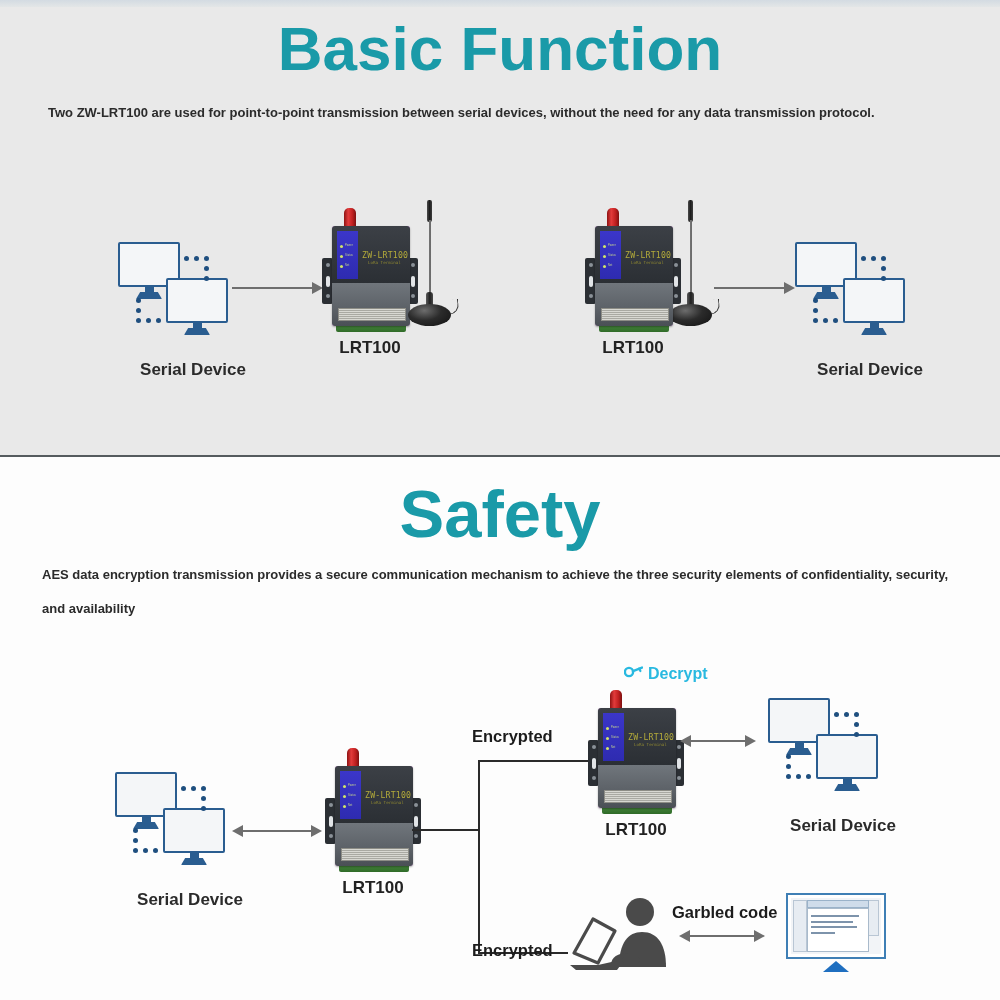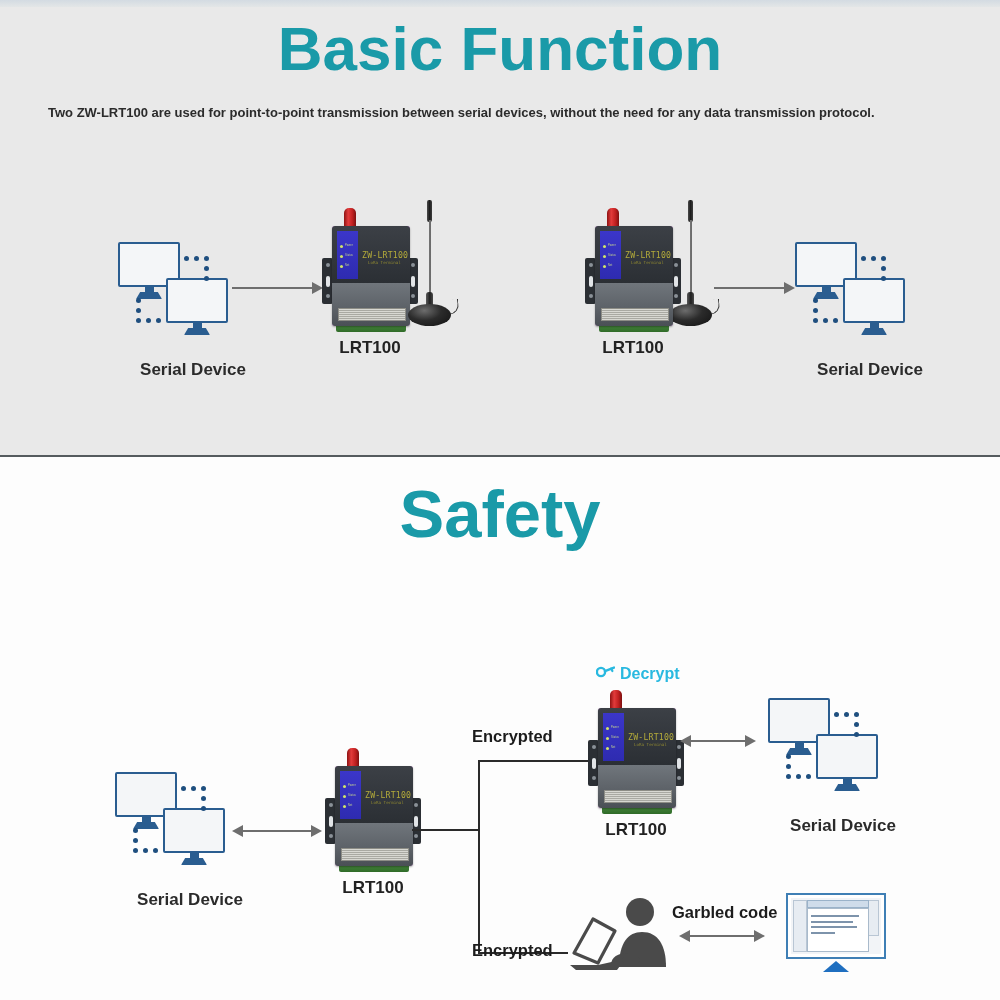--- a/index.html
+++ b/index.html
@@ -522,20 +522,21 @@
       <i style="left:0;top:20px;"></i>
         <i style="left:10px;top:20px;"></i>
         <i style="left:20px;top:20px;"></i>
     </div>
     <div class="cluster-label">Serial Device</div>
   </div>
 
   <div class="section-safety"></div>
 
   <div class="headline safety">Safety</div>
+  <div class="para safety">AES data encryption transmission provides a secure communication mechanism to achieve the three security elements of confidentiality, security, and availability</div>
 
   <div class="serial-cluster" style="left:115px; top:772px;">
     <div class="monitor mon-a">
       <div class="screen"></div>
         <div class="neck"></div>
         <div class="base"></div>
     </div>
     <div class="monitor mon-b">
       <div class="screen"></div>
         <div class="neck"></div>
@@ -602,21 +603,21 @@
   </div>
 
   <div class="wire" style="left:412px; top:829px; width:68px; height:2px;"></div>
   <div class="wire" style="left:478px; top:760px; width:2px; height:194px;"></div>
   <div class="wire" style="left:478px; top:760px; width:113px; height:2px;"></div>
   <div class="wire" style="left:478px; top:952px; width:90px; height:2px;"></div>
 
   <div class="tag-label" style="left:472px; top:727px;">Encrypted</div>
   <div class="tag-label" style="left:472px; top:941px;">Encrypted</div>
 
-  <div class="decrypt" style="left:596px; top:664px;">
+  <div class="decrypt" style="left:624px; top:664px;">
     <span>
       <svg width="19" height="15" viewBox="0 0 19 15">
         <circle cx="5" cy="8" r="4.1" fill="none" stroke="#29b9e0" stroke-width="2.4"></circle>
         <path d="M9 7.2 L18 3.6" stroke="#29b9e0" stroke-width="2.4" stroke-linecap="round"></path>
         <path d="M15.2 4.6 L16.4 7.1" stroke="#29b9e0" stroke-width="2.2" stroke-linecap="round"></path>
       </svg>
     </span>
     <span>Decrypt</span>
   </div>
 

